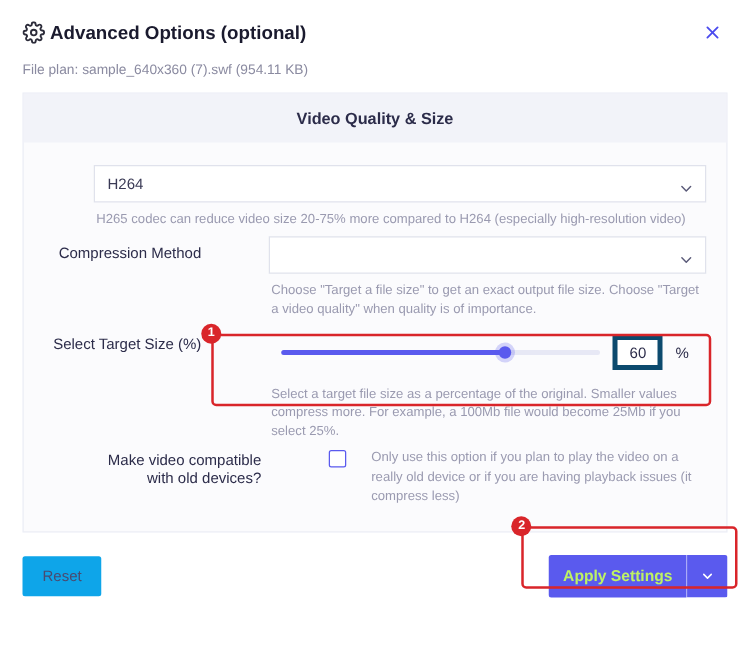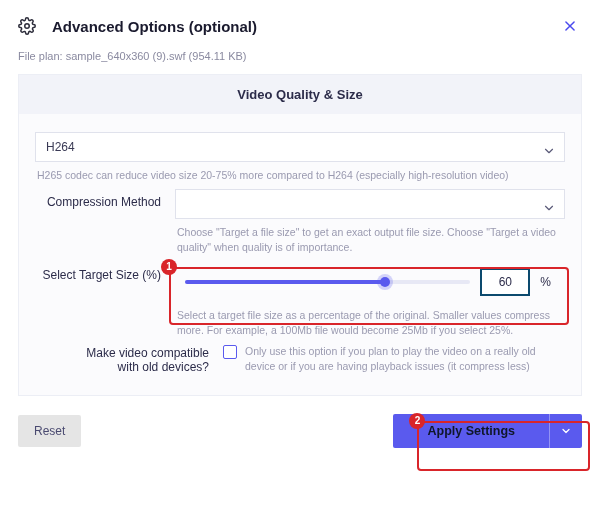--- a/index.html
+++ b/index.html
@@ -15,21 +15,21 @@
   }
   .window {
     width: 600px;
     height: 528px;
     padding: 14px 18px 16px 18px;
     position: relative;
   }
   .header {
     display: flex;
     align-items: center;
-    gap: 16px;
+    gap: 4px;
     margin-bottom: 12px;
   }
   .header .gear {
     width: 18px; height: 18px;
     color: #2c2c3a;
   }
   .header-title {
     font-size: 15px;
     font-weight: 600;
     color: #1a1a2e;
@@ -74,20 +74,21 @@
     min-width: 140px;
     text-align: right;
     padding-right: 14px;
     font-size: 12px;
     color: #2c2c4a;
     padding-top: 6px;
   }
   .ctrl {
     flex: 1;
     position: relative;
+    margin-left: 40px;
   }
   .select {
     background: #fff;
     border: 1px solid #e0e2ec;
     height: 30px;
     line-height: 28px;
     padding: 0 30px 0 10px;
     font-size: 12px;
     color: #3a3a55;
     position: relative;
@@ -137,36 +138,36 @@
   .thumb {
     position: absolute;
     top: 50%;
     width: 10px; height: 10px;
     background: #5a5aee;
     border-radius: 50%;
     transform: translate(-50%, -50%);
     box-shadow: 0 0 0 3px rgba(90,90,238,0.25);
   }
   .pct-input {
-    width: 50px;
+    width: 40px;
     height: 28px;
-    border: 2px solid #0c4a6e;
+    border: 4px solid #0c4a6e;
     font-size: 12px;
     text-align: center;
     color: #2c2c4a;
   }
   .pct-sign {
     font-size: 12px;
     color: #2c2c4a;
     padding-right: 4px;
   }
   .chk-row {
     display: flex;
     align-items: flex-start;
-    gap: 8px;
+    gap: 20px;
   }
   .chkbox {
     width: 14px; height: 14px;
     border: 1.5px solid #5a5aee;
     border-radius: 2px;
     background: #fff;
     margin-top: 1px;
     cursor: pointer;
   }
   .chk-text {
@@ -175,37 +176,37 @@
     line-height: 1.45;
     flex: 1;
   }
   .footer {
     display: flex;
     align-items: center;
     margin-top: 18px;
     gap: 10px;
   }
   .btn-reset {
-    background: #e5e5e5;
+    background: #0ea5e9;
     color: #4a4a70;
     border: none;
     padding: 9px 16px;
     font-size: 12px;
     cursor: pointer;
     border-radius: 2px;
   }
   .spacer { flex: 1; }
   .apply-group {
     display: flex;
   }
   .btn-apply {
     background: #5a5aee;
-    color: #0f172a;
+    color: #bef264;
     border: none;
-    padding: 10px 34px;
+    padding: 10px 11px;
     font-size: 12.5px;
     font-weight: 600;
     cursor: pointer;
     border-radius: 2px 0 0 2px;
     text-align: center;
   }
   .btn-apply-dd {
     background: #5a5aee;
     color: #fff;
     border: none;
@@ -255,21 +256,21 @@
     <span class="close-btn">
       <svg viewBox="0 0 24 24" fill="none" stroke="currentColor" stroke-width="2.5" stroke-linecap="round">
           <line x1="5" y1="5" x2="19" y2="19"></line>
           <line x1="19" y1="5" x2="5" y2="19"></line>
         </svg>
     </span>
   </div>
 
   <div class="file-line">
     <span>File plan:</span>
-    <span class="fname">sample_640x360 (9).swf</span>
+    <span class="fname">sample_640x360 (7).swf</span>
     <span>(954.11 KB)</span>
   </div>
 
   <div class="panel">
     <div class="panel-head">Video Quality &amp; Size</div>
 
     <div class="panel-body">
 
       <div class="row tight">
         <div class="ctrl">

